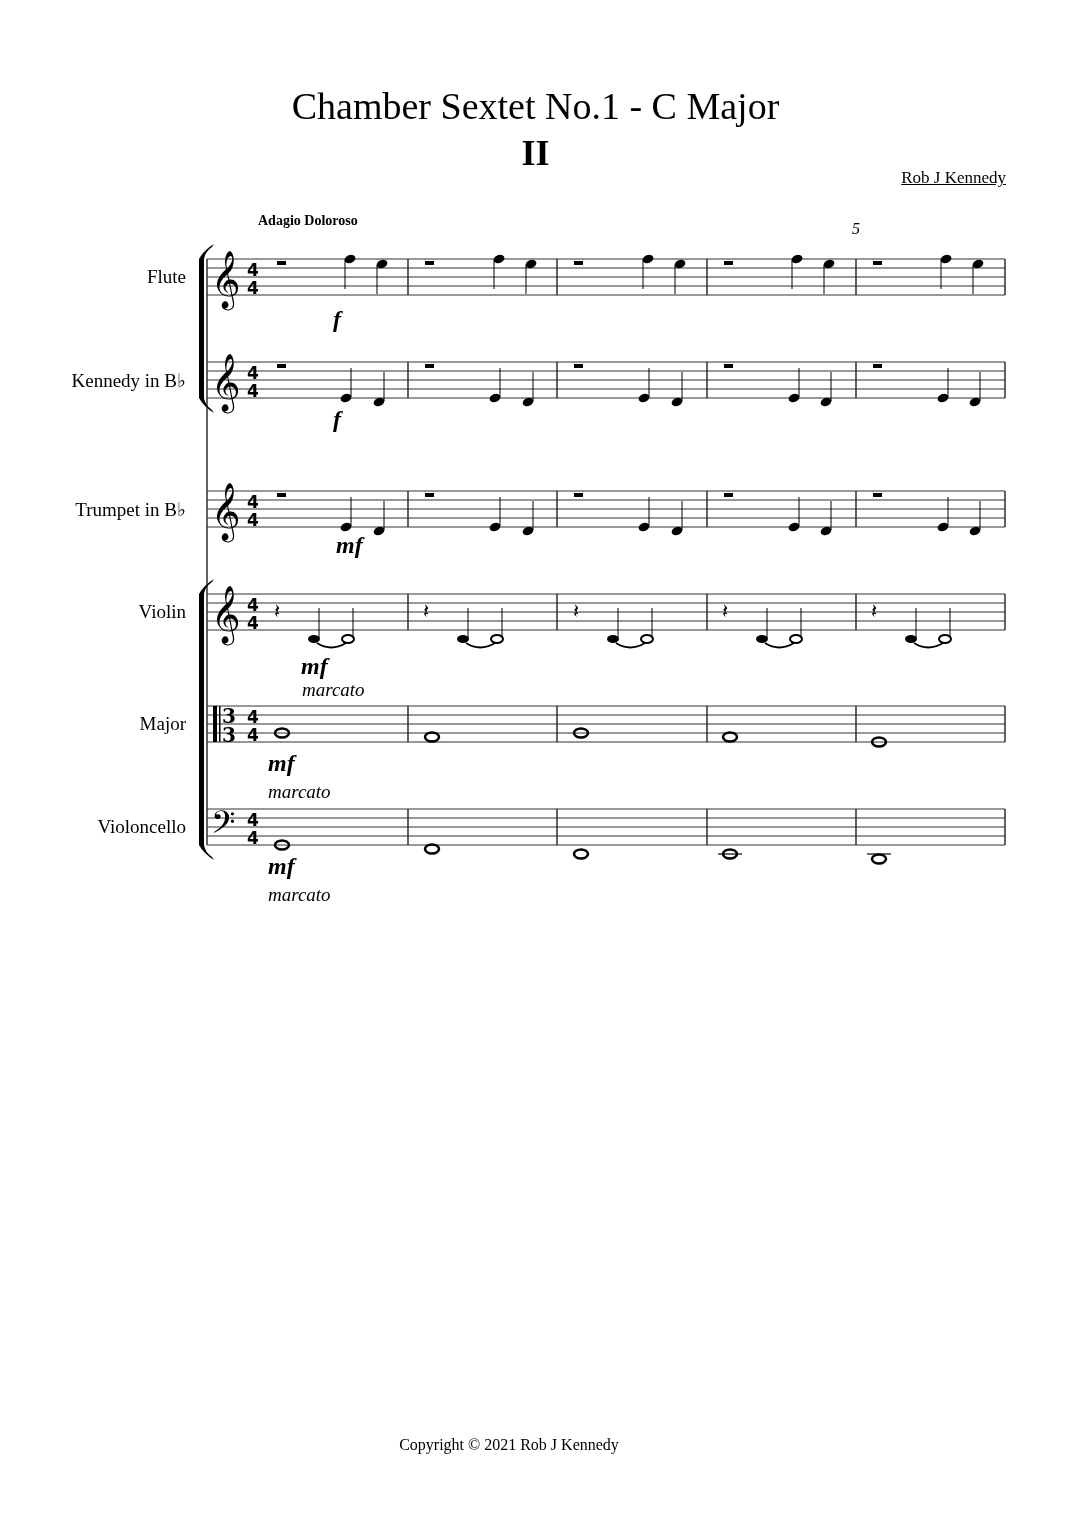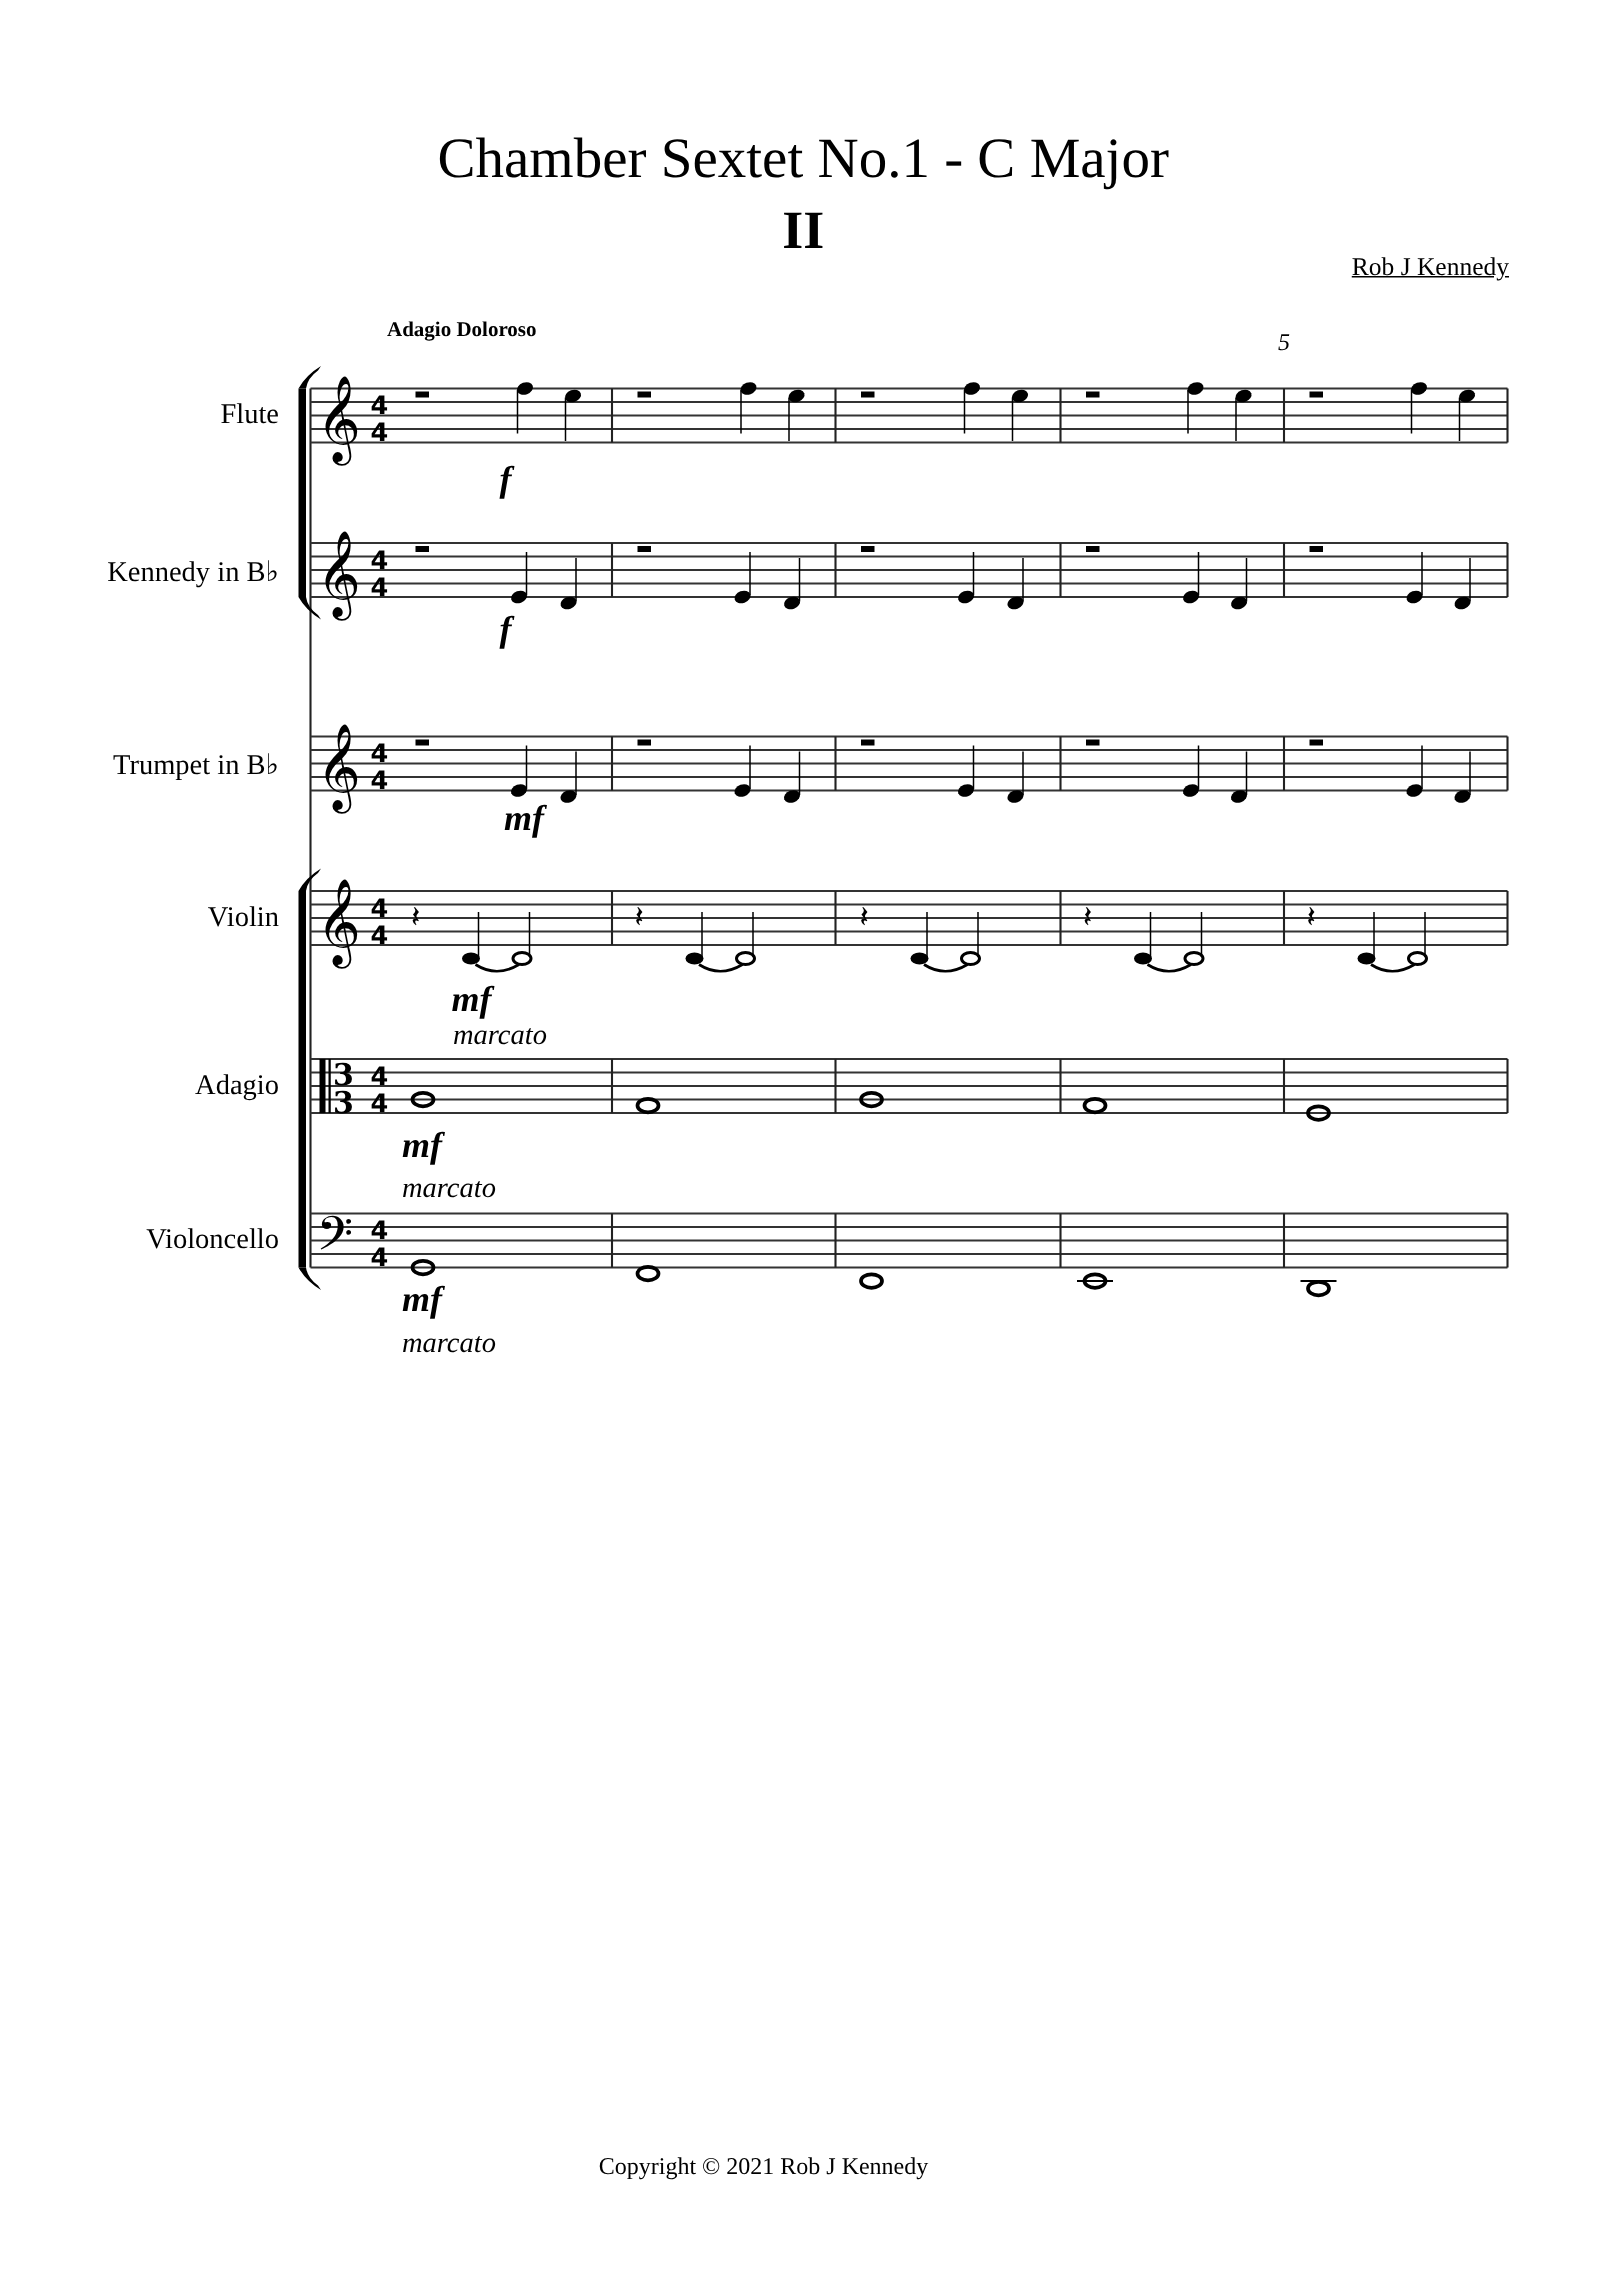--- a/index.html
+++ b/index.html
@@ -22,21 +22,21 @@
 <div class="abs title">Chamber Sextet No.1 - C Major</div>
 <div class="abs movement">II</div>
 <div class="abs composer">Rob J Kennedy</div>
 <div class="abs tempo">Adagio Doloroso</div>
 <div class="abs measnum">5</div>
 
 <div class="abs instr" style="top:266px">Flute</div>
 <div class="abs instr" style="top:369px">Kennedy in B♭</div>
 <div class="abs instr" style="top:498px">Trumpet in B♭</div>
 <div class="abs instr" style="top:601px">Violin</div>
-<div class="abs instr" style="top:713px">Adagio</div>
+<div class="abs instr" style="top:713px">Major</div>
 <div class="abs instr" style="top:816px">Violoncello</div>
 
 <svg class="score" width="1071" height="1515" xmlns="http://www.w3.org/2000/svg">
   <defs>
     <g id="staff5">
       <line x1="207" x2="1005" y1="0" y2="0" stroke="#333" stroke-width="1.2"></line>
       <line x1="207" x2="1005" y1="9" y2="9" stroke="#333" stroke-width="1.2"></line>
       <line x1="207" x2="1005" y1="18" y2="18" stroke="#333" stroke-width="1.2"></line>
       <line x1="207" x2="1005" y1="27" y2="27" stroke="#333" stroke-width="1.2"></line>
       <line x1="207" x2="1005" y1="36" y2="36" stroke="#333" stroke-width="1.2"></line>

